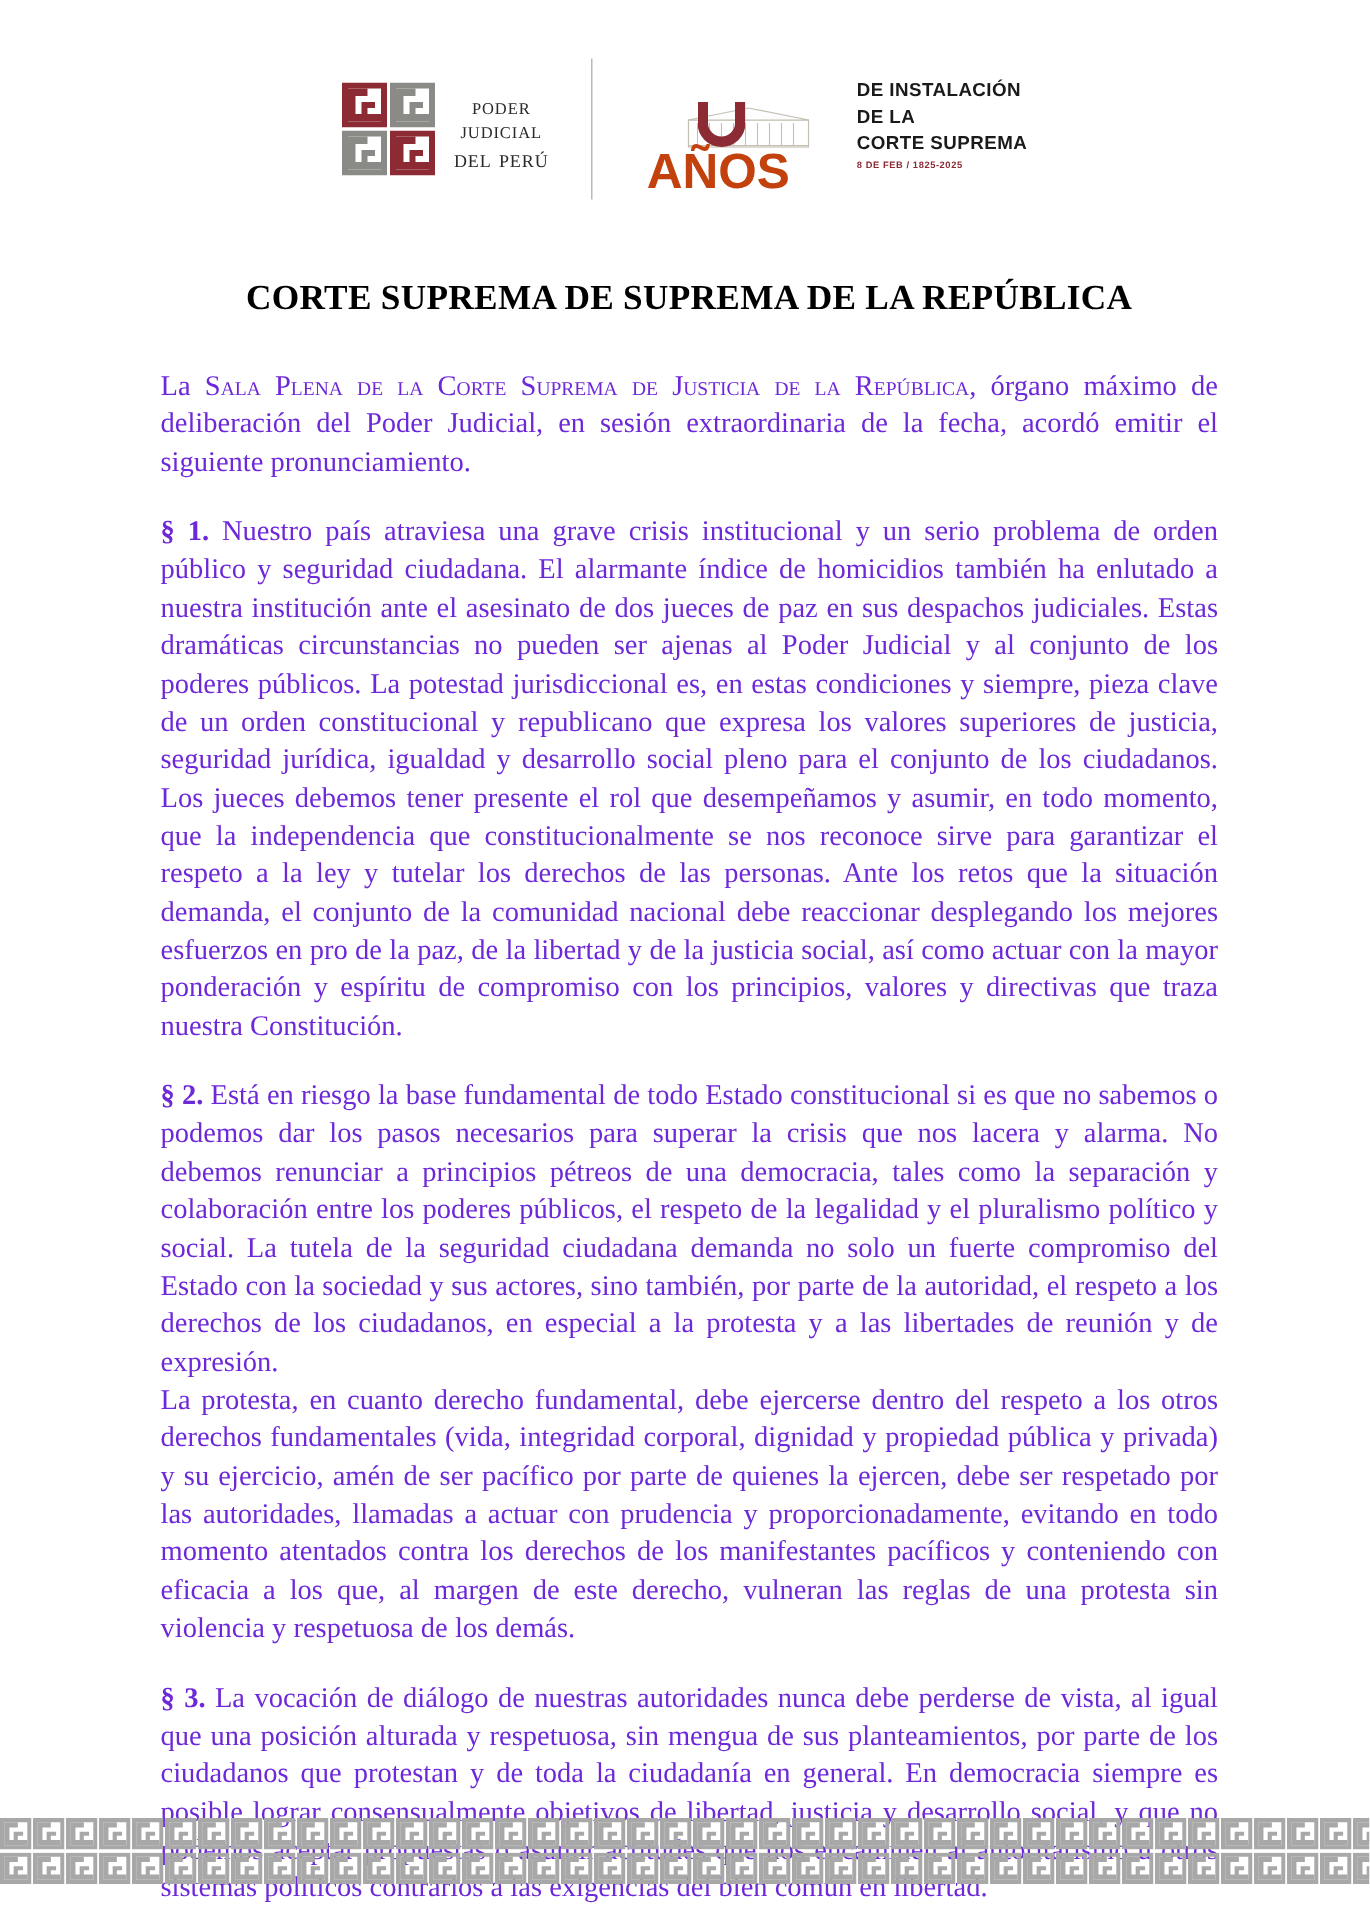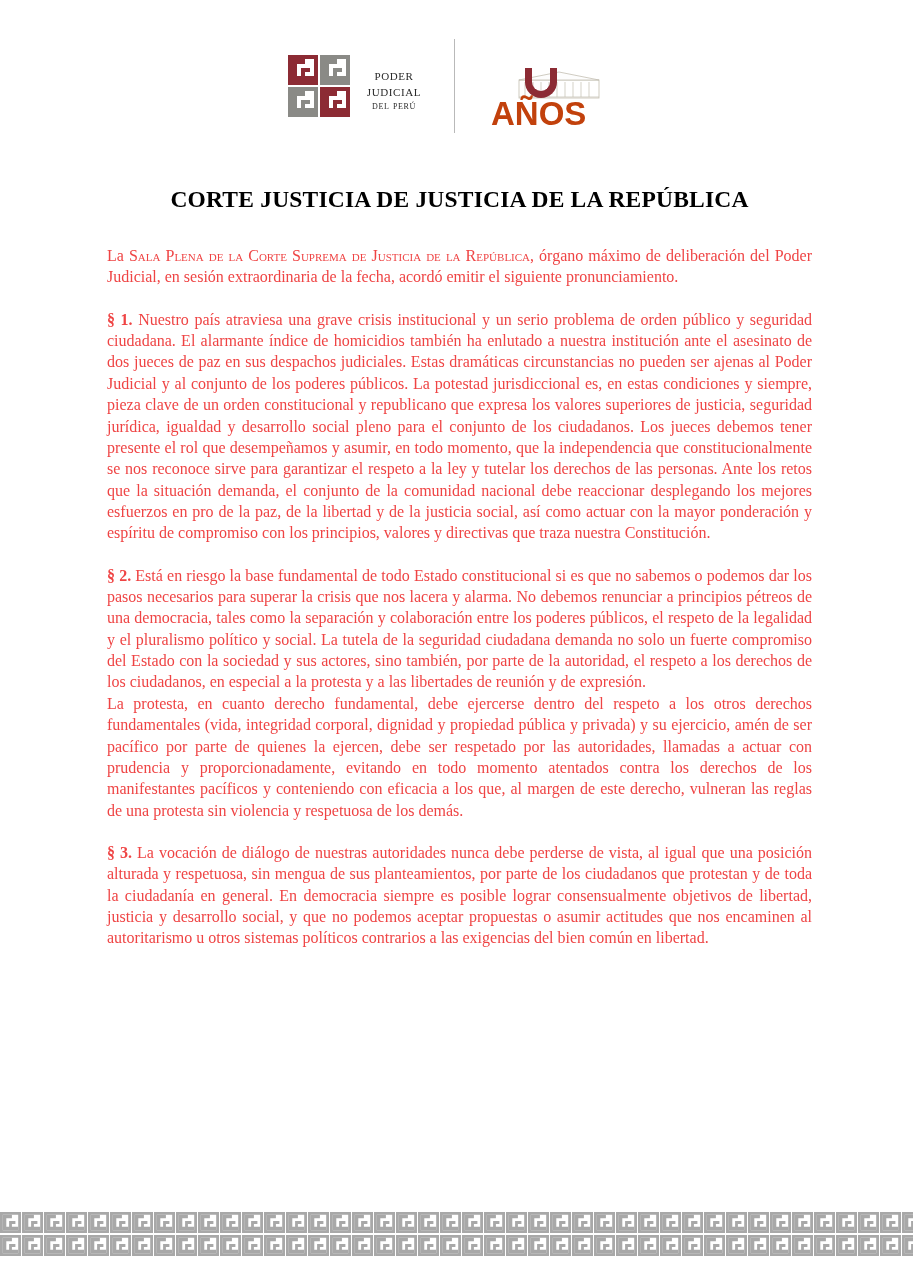--- a/index.html
+++ b/index.html
@@ -50,21 +50,21 @@
     font-family: "Liberation Serif", "DejaVu Serif", serif;
     font-size: 14.5px;
     letter-spacing: 0.6px;
     color: #2a2a2a;
     font-variant: small-caps;
     text-transform: lowercase;
     line-height: 1.08;
     text-align: center;
   }
   .logo-pj-name .l1 { display: block; font-size: 15px; }
-  .logo-pj-name .l2 { display: block; font-size: 12px; text-align: center; }
+  .logo-pj-name .l2 { display: block; font-size: 17px; text-align: center; }
 
   .divider {
     width: 1px;
     height: 94px;
     background: #b9b9b9;
     margin: 0 22px 0 16px;
   }
 
   .logo-200 {
     display: flex;
@@ -144,25 +144,25 @@
   .doc-title {
     font-family: "Liberation Serif", "DejaVu Serif", serif;
     font-size: 23.5px;
     font-weight: bold;
     text-align: center;
     letter-spacing: 0.2px;
     margin: 0 0 32px 0;
     color: #000000;
   }
   p.body-par {
-    font-size: 16px;
+    font-size: 19px;
     line-height: 1.335;
     text-align: justify;
     margin: 0 0 21px 0;
-    color: #ef4444;
+    color: #6d28d9;
     hyphens: none;
   }
   p.body-par.tight { margin-bottom: 0; }
   .sc {
     font-variant: small-caps;
   }
   .sec {
     font-weight: bold;
   }
   .closing {
@@ -245,26 +245,32 @@
             <line x1="48" y1="12" x2="48" y2="27"></line>
           <line x1="56" y1="12" x2="56" y2="27"></line>
             <line x1="64" y1="12" x2="64" y2="27"></line>
           <line x1="72" y1="12" x2="72" y2="27"></line>
           <line x1="2" y1="27" x2="82" y2="27"></line>
         </g>
       </svg>
       <div class="red-u"></div>
       <div class="anios">AÑOS</div>
     </div>
+    <div class="anniv-text">
+      <div>DE INSTALACIÓN</div>
+      <div>DE LA</div>
+      <div>CORTE SUPREMA</div>
+      <div class="anniv-date">8 DE FEB / 1825-2025</div>
+    </div>
   </div>
 </div>
 
 <div class="doc">
 
-  <h1 class="doc-title">CORTE JUSTICIA DE JUSTICIA DE LA REPÚBLICA</h1>
+  <h1 class="doc-title">CORTE SUPREMA DE SUPREMA DE LA REPÚBLICA</h1>
 
   <p class="body-par"><span>La </span><span class="sc">Sala Plena de la Corte Suprema de Justicia de la República</span><span>, órgano máximo de deliberación del Poder Judicial, en sesión extraordinaria de la fecha, acordó emitir el siguiente pronunciamiento.</span></p>
 
   <p class="body-par"><span class="sec">§ 1.</span><span> Nuestro país atraviesa una grave crisis institucional y un serio problema de orden público y seguridad ciudadana. El alarmante índice de homicidios también ha enlutado a nuestra institución ante el asesinato de dos jueces de paz en sus despachos judiciales. Estas dramáticas circunstancias no pueden ser ajenas al Poder Judicial y al conjunto de los poderes públicos. La potestad jurisdiccional es, en estas condiciones y siempre, pieza clave de un orden constitucional y republicano que expresa los valores superiores de justicia, seguridad jurídica, igualdad y desarrollo social pleno para el conjunto de los ciudadanos. Los jueces debemos tener presente el rol que desempeñamos y asumir, en todo momento, que la independencia que constitucionalmente se nos reconoce sirve para garantizar el respeto a la ley y tutelar los derechos de las personas. Ante los retos que la situación demanda, el conjunto de la comunidad nacional debe reaccionar desplegando los mejores esfuerzos en pro de la paz, de la libertad y de la justicia social, así como actuar con la mayor ponderación y espíritu de compromiso con los principios, valores y directivas que traza nuestra Constitución.</span></p>
 
   <p class="body-par tight"><span class="sec">§ 2.</span><span> Está en riesgo la base fundamental de todo Estado constitucional si es que no sabemos o podemos dar los pasos necesarios para superar la crisis que nos lacera y alarma. No debemos renunciar a principios pétreos de una democracia, tales como la separación y colaboración entre los poderes públicos, el respeto de la legalidad y el pluralismo político y social. La tutela de la seguridad ciudadana demanda no solo un fuerte compromiso del Estado con la sociedad y sus actores, sino también, por parte de la autoridad, el respeto a los derechos de los ciudadanos, en especial a la protesta y a las libertades de reunión y de expresión.</span></p>
 
   <p class="body-par"><span>La protesta, en cuanto derecho fundamental, debe ejercerse dentro del respeto a los otros derechos fundamentales (vida, integridad corporal, dignidad y propiedad pública y privada) y su ejercicio, amén de ser pacífico por parte de quienes la ejercen, debe ser respetado por las autoridades, llamadas a actuar con prudencia y proporcionadamente, evitando en todo momento atentados contra los derechos de los manifestantes pacíficos y conteniendo con eficacia a los que, al margen de este derecho, vulneran las reglas de una protesta sin violencia y respetuosa de los demás.</span></p>
 
   <p class="body-par"><span class="sec">§ 3.</span><span> La vocación de diálogo de nuestras autoridades nunca debe perderse de vista, al igual que una posición alturada y respetuosa, sin mengua de sus planteamientos, por parte de los ciudadanos que protestan y de toda la ciudadanía en general. En democracia siempre es posible lograr consensualmente objetivos de libertad, justicia y desarrollo social, y que no podemos aceptar propuestas o asumir actitudes que nos encaminen al autoritarismo u otros sistemas políticos contrarios a las exigencias del bien común en libertad.</span></p>

